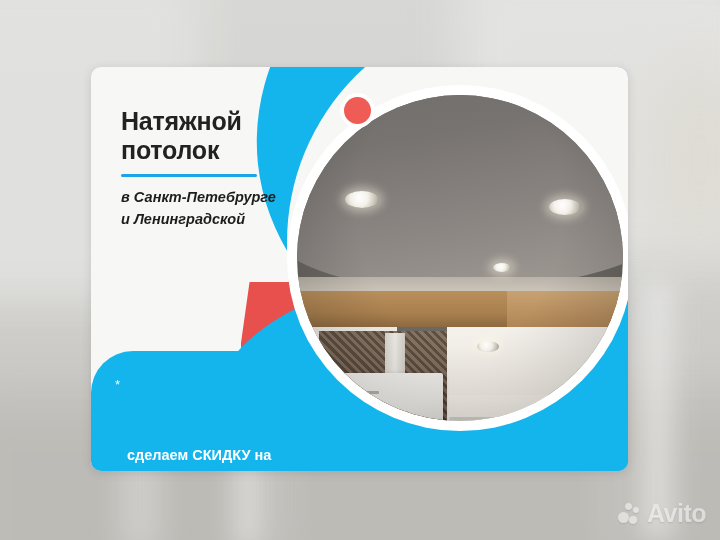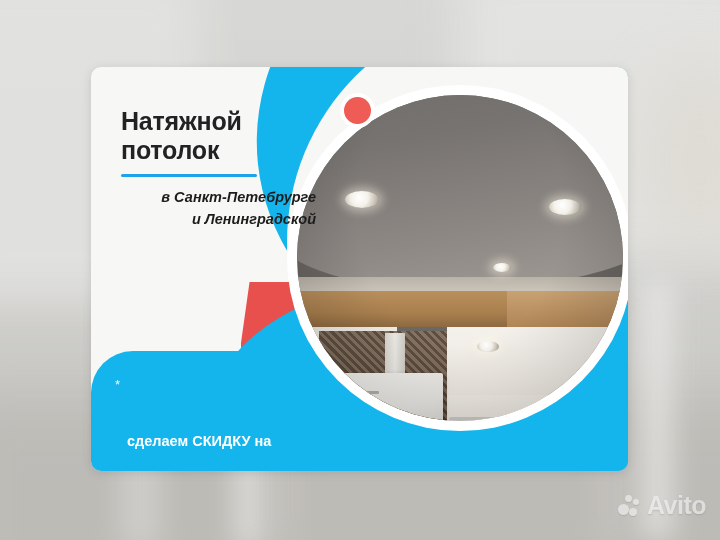--- a/index.html
+++ b/index.html
@@ -142,31 +142,30 @@
     letter-spacing:-0.2px;margin:0;
   }
   .rule{margin-top:9px;width:136px;height:3px;background:#1ea2e8;border-radius:2px;}
   .sub{
     margin-top:27px;font-size:14.5px;line-height:20px;font-weight:bold;font-style:italic;
     color:#d9605e;letter-spacing:.2px;
   }
   .addr{
     margin-top:9px;font-size:14.5px;line-height:22px;font-weight:bold;font-style:italic;
     color:#1d1d1d;
-    text-align:right;
   }
   .banner-txt{
-    position:absolute;left:36px;bottom:20px;width:215px;
+    position:absolute;left:36px;bottom:6px;width:215px;
     color:#ffffff;font-weight:bold;font-size:14.5px;line-height:20px;
   }
   .star{position:absolute;left:24px;bottom:80px;color:#ffffff;font-size:13px;line-height:1;}
 
   
   .avito{
-    position:absolute;right:14px;bottom:20px;display:flex;align-items:center;gap:7px;
+    position:absolute;right:14px;bottom:12px;display:flex;align-items:center;gap:7px;
     opacity:.62;
   }
   .avito-logo{position:relative;width:22px;height:22px;}
   .avito-logo i{position:absolute;border-radius:50%;background:#f2f2f2;display:block;
     box-shadow:0 1px 1px rgba(120,120,120,.45);}
   .ad1{left:0;top:9px;width:11px;height:11px;}
   .ad2{left:11px;top:13px;width:8px;height:8px;}
   .ad3{left:7px;top:0px;width:7px;height:7px;}
   .ad4{left:15px;top:4px;width:6px;height:6px;}
   .avito-word{

